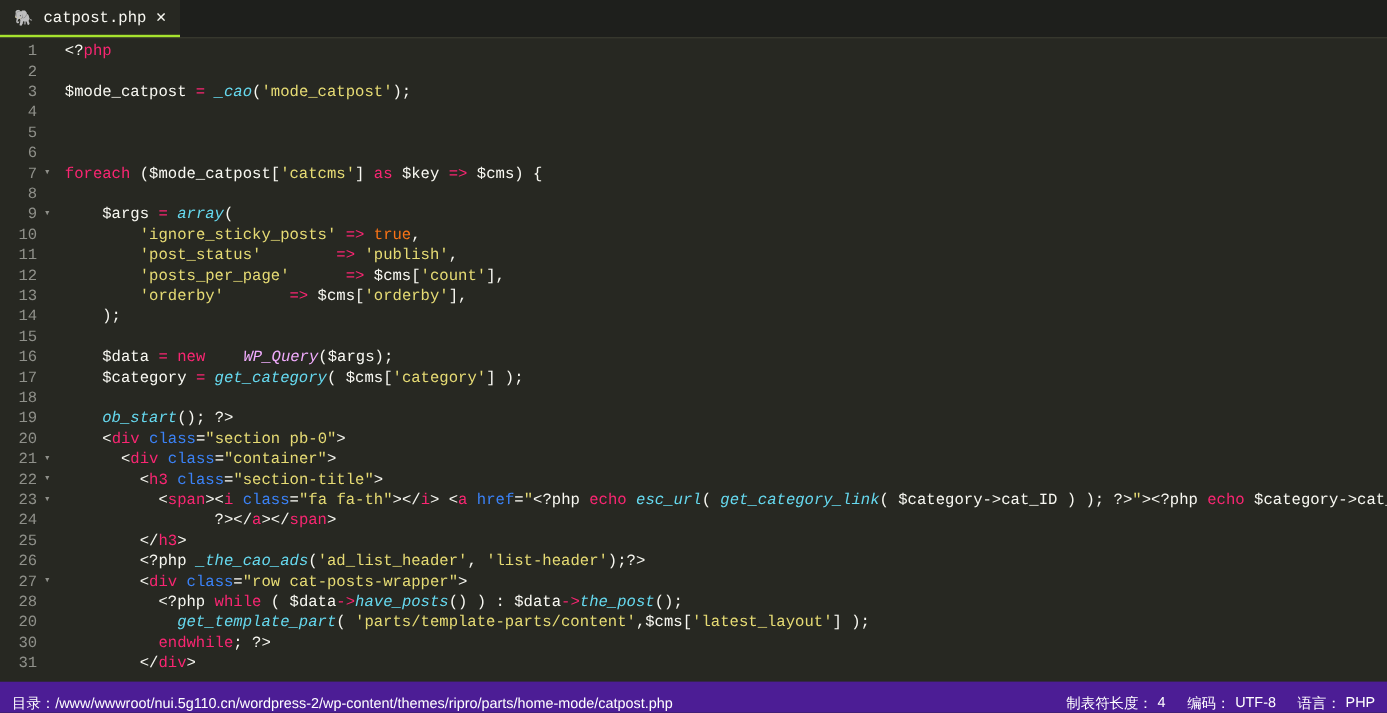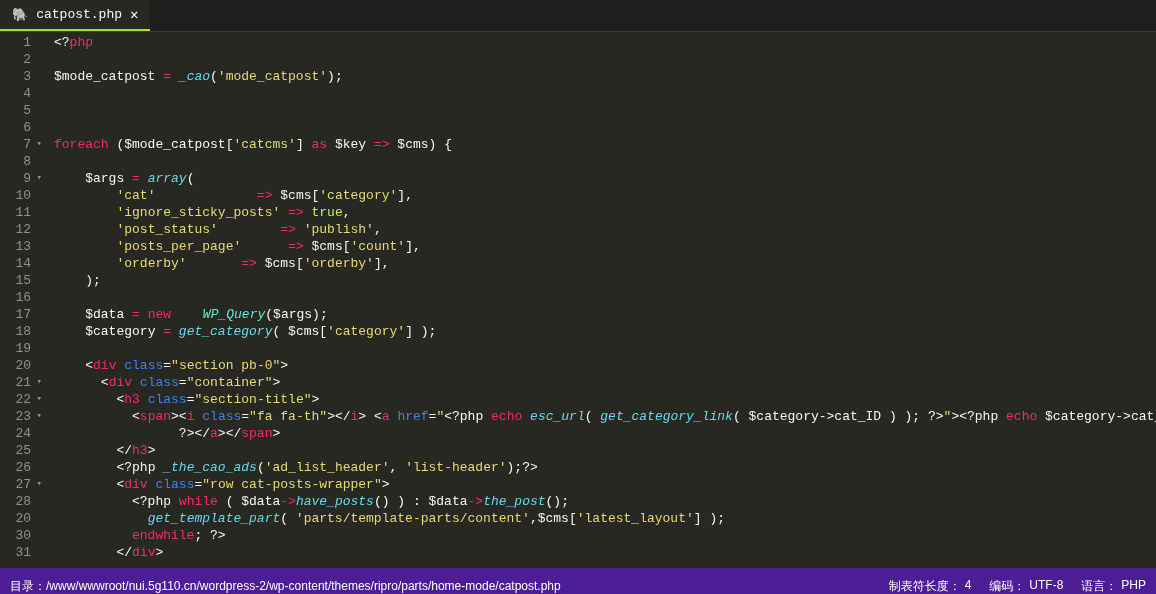--- a/index.html
+++ b/index.html
@@ -90,26 +90,26 @@
       justify-content: space-between;
       font-family: "Microsoft YaHei", Arial, sans-serif;
     }
     .status-left { display: flex; align-items: center; }
     .status-right { display: flex; align-items: center; gap: 18px; }
     .status-item { display: flex; gap: 4px; }
     
     .t-keyword { color: #f92672; }
     .t-string { color: #e6db74; }
     .t-func { color: #66d9ef; font-style: italic; }
-    .t-const { color: #bef264; }
+    .t-const { color: #f97316; }
     .t-op { color: #f92672; }
     .t-tag { color: #f92672; }
     .t-attr { color: #3b82f6; }
     .t-white { color: #f8f8f2; }
-    .t-classname { color: #5eead4; font-style: italic; padding-left: 24px; }
+    .t-classname { color: #f0abfc; font-style: italic; padding-left: 24px; }
     .t-angle { color: #f8f8f2; }
   </style>
 </head>
 <body>
 
 <div class="tab-bar">
   <div class="tab">
     <span class="tab-icon">🐘</span>
     <span class="tab-label">catpost.php</span>
     <span class="tab-close">✕</span>
@@ -246,30 +246,30 @@
   <div class="code-area">
     <div class="code-line"><span class="t-white">&lt;?</span><span class="t-tag">php</span></div>
     <div class="code-line"></div>
     <div class="code-line"><span class="t-white">$mode_catpost</span><span class="t-op"> = </span><span class="t-func">_cao</span><span class="t-white">(</span><span class="t-string">'mode_catpost'</span><span class="t-white">);</span></div>
     <div class="code-line"></div>
     <div class="code-line"></div>
     <div class="code-line"></div>
     <div class="code-line"><span class="t-keyword">foreach</span><span class="t-white"> (</span><span class="t-white">$mode_catpost</span><span class="t-white">[</span><span class="t-string">'catcms'</span><span class="t-white">] </span><span class="t-keyword">as</span><span class="t-white"> </span><span class="t-white">$key</span><span class="t-op"> =&gt; </span><span class="t-white">$cms</span><span class="t-white">) {</span></div>
     <div class="code-line"></div>
     <div class="code-line"><span>    </span><span class="t-white">$args</span><span class="t-op"> = </span><span class="t-func">array</span><span class="t-white">(</span></div>
-    <div class="code-line"><span>        </span><span class="t-string">'cat'</span><span>             </span><span class="t-op">=&gt;</span><span> </span><span class="t-white">$cms</span><span class="t-white">[</span><span class="t-string">'category'</span><span class="t-white">],</span></div>
     <div class="code-line"><span>        </span><span class="t-string">'ignore_sticky_posts'</span><span> </span><span class="t-op">=&gt;</span><span> </span><span class="t-const">true</span><span class="t-white">,</span></div>
     <div class="code-line"><span>        </span><span class="t-string">'post_status'</span><span>        </span><span class="t-op">=&gt;</span><span> </span><span class="t-string">'publish'</span><span class="t-white">,</span></div>
     <div class="code-line"><span>        </span><span class="t-string">'posts_per_page'</span><span>      </span><span class="t-op">=&gt;</span><span> </span><span class="t-white">$cms</span><span class="t-white">[</span><span class="t-string">'count'</span><span class="t-white">],</span></div>
     <div class="code-line"><span>        </span><span class="t-string">'orderby'</span><span>       </span><span class="t-op">=&gt;</span><span> </span><span class="t-white">$cms</span><span class="t-white">[</span><span class="t-string">'orderby'</span><span class="t-white">],</span></div>
     <div class="code-line"><span class="t-white">    );</span></div>
     <div class="code-line"></div>
     <div class="code-line"><span>    </span><span class="t-white">$data</span><span class="t-op"> = </span><span class="t-keyword">new</span><span> </span><span class="t-classname">WP_Query</span><span class="t-white">(</span><span class="t-white">$args</span><span class="t-white">);</span></div>
     <div class="code-line"><span>    </span><span class="t-white">$category</span><span class="t-op"> = </span><span class="t-func">get_category</span><span class="t-white">( </span><span class="t-white">$cms</span><span class="t-white">[</span><span class="t-string">'category'</span><span class="t-white">] );</span></div>
     <div class="code-line"></div>
+    <div class="code-line"><span>    </span><span class="t-func">ob_start</span><span class="t-white">(); </span><span class="t-white">?&gt;</span></div>
     <div class="code-line"><span>    </span><span class="t-angle">&lt;</span><span class="t-tag">div</span><span> </span><span class="t-attr">class</span><span class="t-white">=</span><span class="t-string">"section pb-0"</span><span class="t-angle">&gt;</span></div>
     <div class="code-line"><span>      </span><span class="t-angle">&lt;</span><span class="t-tag">div</span><span> </span><span class="t-attr">class</span><span class="t-white">=</span><span class="t-string">"container"</span><span class="t-angle">&gt;</span></div>
     <div class="code-line"><span>        </span><span class="t-angle">&lt;</span><span class="t-tag">h3</span><span> </span><span class="t-attr">class</span><span class="t-white">=</span><span class="t-string">"section-title"</span><span class="t-angle">&gt;</span></div>
     <div class="code-line"><span>          </span><span class="t-angle">&lt;</span><span class="t-tag">span</span><span class="t-angle">&gt;&lt;</span><span class="t-tag">i</span><span> </span><span class="t-attr">class</span><span class="t-white">=</span><span class="t-string">"fa fa-th"</span><span class="t-angle">&gt;&lt;/</span><span class="t-tag">i</span><span class="t-angle">&gt; &lt;</span><span class="t-tag">a</span><span> </span><span class="t-attr">href</span><span class="t-white">=</span><span class="t-string">"</span><span class="t-white">&lt;?php</span><span> </span><span class="t-keyword">echo</span><span> </span><span class="t-func">esc_url</span><span class="t-white">( </span><span class="t-func">get_category_link</span><span class="t-white">( </span><span class="t-white">$category</span><span class="t-white">-&gt;cat_ID ) ); </span><span class="t-white">?&gt;</span><span class="t-string">"</span><span class="t-angle">&gt;</span><span class="t-white">&lt;?php</span><span> </span><span class="t-keyword">echo</span><span> </span><span class="t-white">$category</span><span class="t-white">-&gt;cat_name;</span></div>
     <div class="code-line"><span>                </span><span class="t-white">?&gt;</span><span class="t-angle">&lt;/</span><span class="t-tag">a</span><span class="t-angle">&gt;&lt;/</span><span class="t-tag">span</span><span class="t-angle">&gt;</span></div>
     <div class="code-line"><span>        </span><span class="t-angle">&lt;/</span><span class="t-tag">h3</span><span class="t-angle">&gt;</span></div>
     <div class="code-line"><span>        </span><span class="t-white">&lt;?php</span><span> </span><span class="t-func">_the_cao_ads</span><span class="t-white">(</span><span class="t-string">'ad_list_header'</span><span class="t-white">, </span><span class="t-string">'list-header'</span><span class="t-white">);</span><span class="t-white">?&gt;</span></div>
     <div class="code-line"><span>        </span><span class="t-angle">&lt;</span><span class="t-tag">div</span><span> </span><span class="t-attr">class</span><span class="t-white">=</span><span class="t-string">"row cat-posts-wrapper"</span><span class="t-angle">&gt;</span></div>
     <div class="code-line"><span>          </span><span class="t-white">&lt;?php</span><span> </span><span class="t-keyword">while</span><span class="t-white"> ( </span><span class="t-white">$data</span><span class="t-op">-&gt;</span><span class="t-func">have_posts</span><span class="t-white">() ) : </span><span class="t-white">$data</span><span class="t-op">-&gt;</span><span class="t-func">the_post</span><span class="t-white">();</span></div>
     <div class="code-line"><span>            </span><span class="t-func">get_template_part</span><span class="t-white">( </span><span class="t-string">'parts/template-parts/content'</span><span class="t-white">,</span><span class="t-white">$cms</span><span class="t-white">[</span><span class="t-string">'latest_layout'</span><span class="t-white">] );</span></div>

